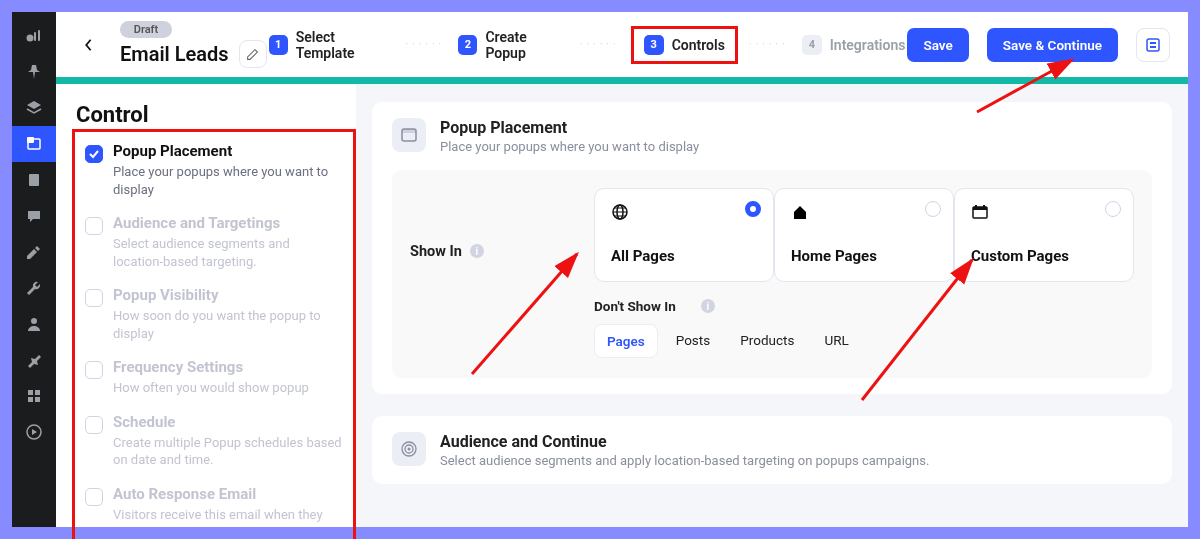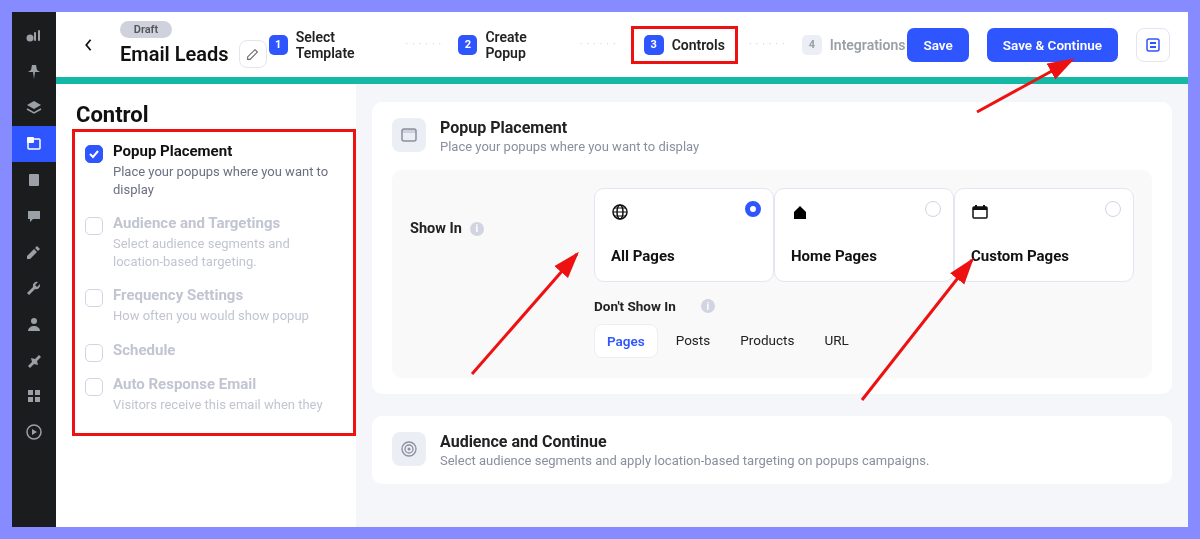--- a/index.html
+++ b/index.html
@@ -52,21 +52,21 @@
   .litm.active .ldesc{color:#6b6f80}
   
   .panel{flex:1;background:#f5f6fa;padding:18px 16px;overflow:hidden}
   .card{background:#fff;border-radius:10px;padding:16px 20px;margin-bottom:22px}
   .chead{display:flex;gap:14px;align-items:flex-start}
   .cicon{width:34px;height:34px;border-radius:8px;background:#eceef6;display:flex;align-items:center;justify-content:center;color:#8a8f9e}
   .cicon svg{width:18px;height:18px}
   .ctitle{font-size:16px;font-weight:700;color:#222}
   .csub{font-size:13px;color:#8a8f9e;margin-top:2px}
   .section{background:#faf9fa;border-radius:10px;margin-top:16px;padding:18px 18px 20px 18px}
-  .row{display:flex;align-items:flex-start}
+  .row{display:flex;align-items:center}
   .rlabel{width:184px;font-size:14.5px;font-weight:700;color:#222;display:flex;align-items:center;gap:8px;padding-top:32px}
   .info{width:14px;height:14px;border-radius:50%;background:#d2d5e1;display:inline-flex;align-items:center;justify-content:center;color:#fff;font-size:10px;font-weight:700}
   .opts{flex:1;display:flex;}
   .opt{flex:1;border:1px solid #e3e6f0;border-radius:10px;padding:14px 16px 16px 16px;position:relative;cursor:pointer;background:#fff}
   .opt .oicon{color:#111}
   .opt .oicon svg{width:18px;height:18px}
   .opt .oname{font-size:15px;font-weight:700;color:#111;margin-top:22px}
   .radio{position:absolute;top:12px;right:12px;width:16px;height:16px;border-radius:50%;border:1.5px solid #d0d4e4}
   .opt.selected .radio{border:5px solid #2f55ff}
   .dns{margin-top:16px;margin-left:184px}
@@ -225,26 +225,32 @@
             <div class="ltitle">Popup Placement</div>
             <div class="ldesc">Place your popups where you want to display</div>
           </div>
           <div class="litm muted">
             <span class="chk"></span>
             <div class="ltitle">Audience and Targetings</div>
             <div class="ldesc">Select audience segments and location-based targeting.</div>
           </div>
           <div class="litm muted">
             <span class="chk"></span>
+            <div class="ltitle">Popup Visibility</div>
+            <div class="ldesc">How soon do you want the popup to display</div>
+          </div>
+          <div class="litm muted">
+            <span class="chk"></span>
             <div class="ltitle">Frequency Settings</div>
             <div class="ldesc">How often you would show popup</div>
           </div>
           <div class="litm muted">
             <span class="chk"></span>
             <div class="ltitle">Schedule</div>
+            <div class="ldesc">Create multiple Popup schedules based on date and time.</div>
           </div>
           <div class="litm muted">
             <span class="chk"></span>
             <div class="ltitle">Auto Response Email</div>
             <div class="ldesc">Visitors receive this email when they</div>
           </div>
         </div>
       </div>
 
       <div class="panel">

